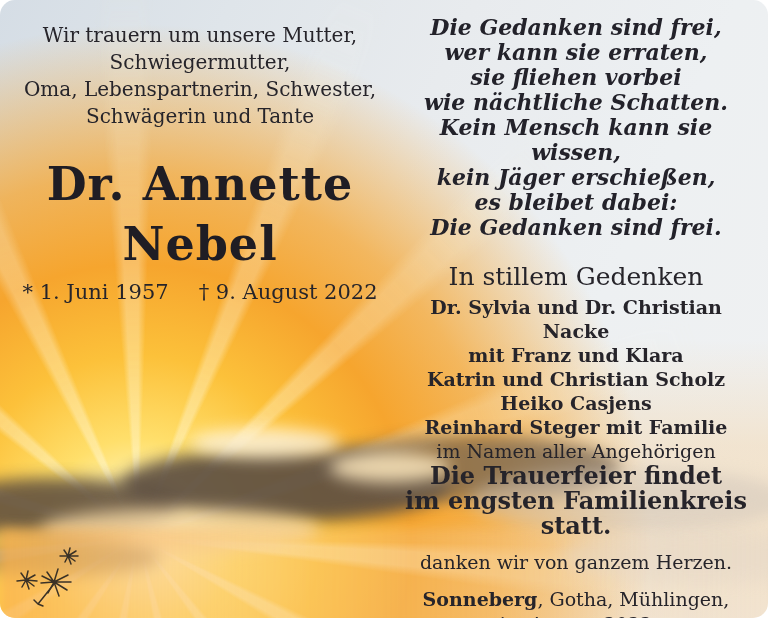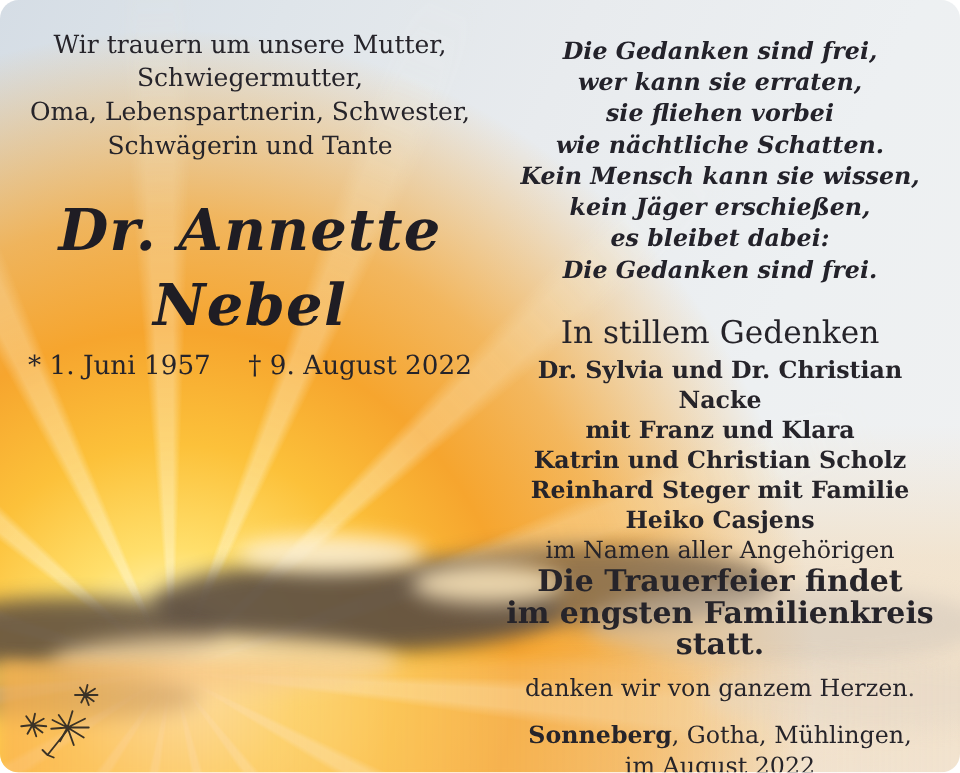--- a/index.html
+++ b/index.html
@@ -36,27 +36,27 @@
   .cl6 { left:470px; top:468px; width:320px; height:64px; background:#cfc5ba; opacity:.5; }
   .cl7 { left:560px; top:528px; width:280px; height:56px; background:#e2d6c8; opacity:.45; }
   .haze { position:absolute; left:0; bottom:-10px; width:100%; height:100px; filter:blur(6px);
     background:linear-gradient(90deg, rgba(250,176,80,0.7), rgba(250,200,130,0.4) 35%, rgba(244,222,195,0.22) 65%, rgba(240,234,226,0) 100%); }
   .seeds { position:absolute; left:10px; top:546px; }
 
   .left-col  { position:absolute; left:0;  top:0; width:400px; text-align:center; }
   .right-col { position:absolute; left:398px; top:0; width:356px; text-align:center; }
 
   .intro { padding-top:22px; font-size:20px; line-height:27px; }
-  .name  { margin-top:24px; font-size:46px; line-height:60px; font-weight:bold; font-style:italic;
+  .name  { margin-top:24px; font-size:46px; line-height:60px; font-weight:bold; 
            font-family:"DejaVu Serif", serif; letter-spacing:1px; color:#1f1d24; }
   .maiden { margin-top:16px; font-size:19px; line-height:26px; }
   .dates  { margin-top:4px; font-size:21px; line-height:28px; }
   .dates .gap { display:inline-block; width:30px; }
 
-  .poem { padding-top:29px; font-size:19px; line-height:25px; font-style:italic; font-weight:bold; color:#23222a; }
+  .poem { padding-top:15px; font-size:22px; line-height:25px; font-style:italic; font-weight:bold; color:#23222a; }
   .remembrance { margin-top:24px; font-size:25px; line-height:25px; }
   .mourners { margin-top:6px; font-size:19px; line-height:24px; font-weight:bold; }
   .mourners-note { font-size:19px; line-height:24px; }
   .funeral { font-size:24px; line-height:25px;font-weight:bold; }
   .thanks  { margin-top:12px; font-size:19px; line-height:25px; }
   .places  { margin-top:12px; font-size:19px; line-height:25px; }
   .places .b { font-weight:bold; }
   .dateline { font-size:19px; line-height:25px; }
 </style>
 </head>
@@ -116,22 +116,22 @@
       <div>Kein Mensch kann sie wissen,</div>
       <div>kein Jäger erschießen,</div>
       <div>es bleibet dabei:</div>
       <div>Die Gedanken sind frei.</div>
     </div>
     <div class="remembrance">In stillem Gedenken</div>
     <div class="mourners">
       <div>Dr. Sylvia und Dr. Christian Nacke</div>
       <div>mit Franz und Klara</div>
       <div>Katrin und Christian Scholz</div>
+      <div>Heiko Casjens</div>
       <div>Reinhard Steger mit Familie</div>
-      <div>Heiko Casjens</div>
     </div>
     <div class="mourners-note">im Namen aller Angehörigen</div>
     <div class="funeral">
       <div>Die Trauerfeier findet</div>
       <div>im engsten Familienkreis statt.</div>
     </div>
     <div class="thanks">
       <div>danken wir von ganzem Herzen.</div>
     </div>
     <div class="places">

